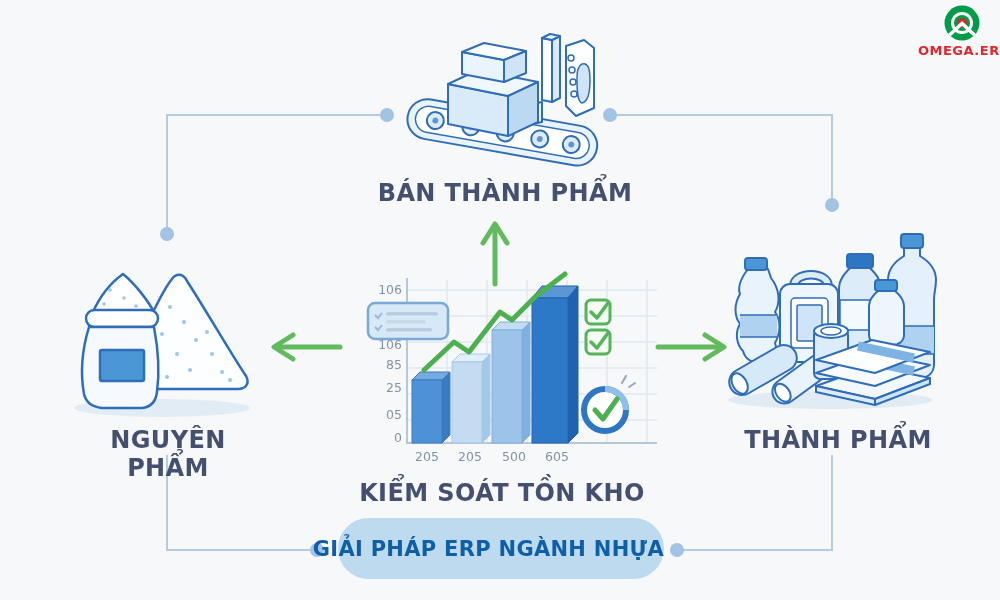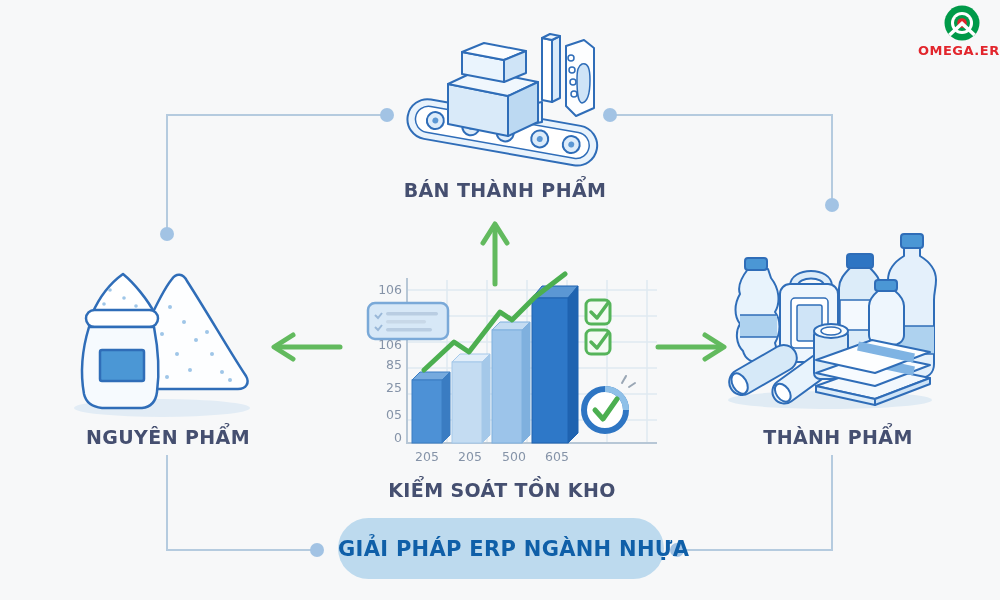--- a/index.html
+++ b/index.html
@@ -6,26 +6,26 @@
   body{
     width:1000px;height:600px;overflow:hidden;
     font-family:"DejaVu Sans","Liberation Sans",sans-serif;
     background:#f7f8f9;
   }
   .canvas{position:relative;width:1000px;height:600px;background:#f7f8f9;}
   .abs{position:absolute;}
   svg{display:block;}
   .node-label{
     position:absolute;text-align:center;font-weight:bold;
-    font-size:19px;letter-spacing:.4px;color:#454f70;
+    font-size:24px;letter-spacing:.4px;color:#454f70;
   }
   .banner{
     position:absolute;left:338px;top:518px;width:326px;height:61px;
     background:#bddaee;border-radius:34px;
-    display:flex;align-items:center;justify-content:flex-start;
+    display:flex;align-items:center;justify-content:flex-end;
   }
   .banner span{
     font-weight:bold;font-size:21px;letter-spacing:.3px;color:#0f5fa8;white-space:nowrap;
   }
   .logo{position:absolute;left:918px;top:2px;width:88px;height:58px;text-align:center;}
   .logo-text{
     font-weight:bold;font-size:13px;color:#e2262d;letter-spacing:.5px;margin-top:-1px;
     font-family:"DejaVu Sans","Liberation Sans",sans-serif;
   }
 </style>

